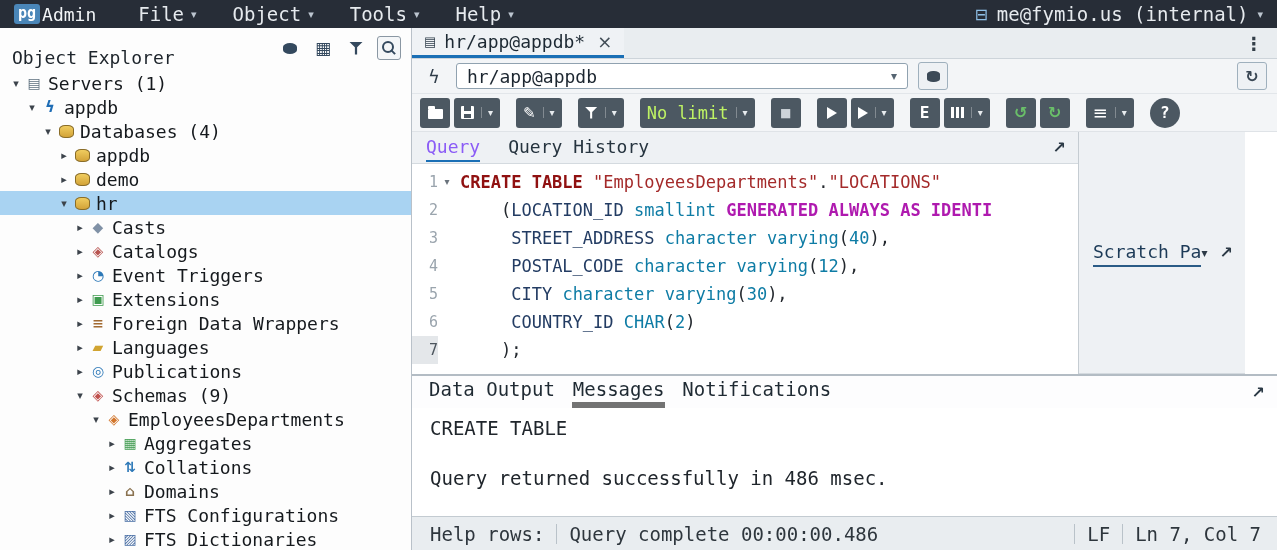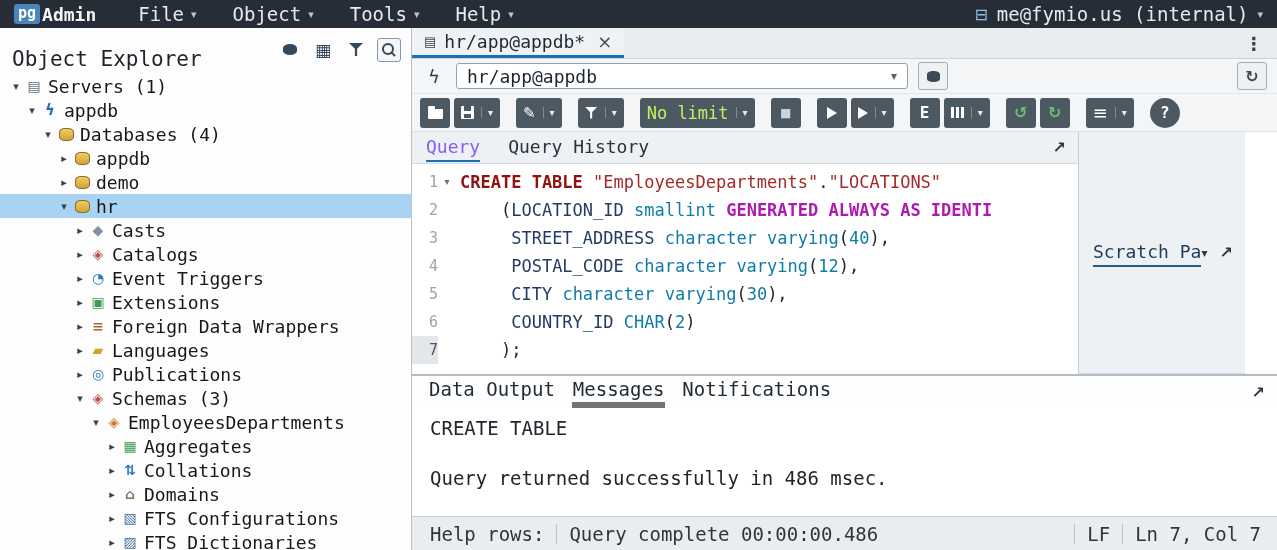--- a/index.html
+++ b/index.html
@@ -4,34 +4,34 @@
 <style>
   * { box-sizing: border-box; margin: 0; padding: 0; }
   html,body { width:1277px; height:550px; overflow:hidden; }
   body { font-family:"DejaVu Sans Mono", monospace; background:#fff; }
   .app { width:1277px; height:550px; display:flex; flex-direction:column; }
 
   
   .menubar { flex:0 0 28px; background:#272d37; display:flex; align-items:center; padding:0 14px; }
   .logo { display:flex; align-items:center; gap:2px; margin-right:42px; }
   .logo-badge { background:#4a86b8; color:#fff; font-weight:bold; font-size:15px; padding:1px 4px; border-radius:3px; line-height:1.15; }
-  .logo-text { font-weight:bold; font-size:18px; color:#f2f5f7; }
+  .logo-text { font-weight:normal; font-size:18px; color:#f2f5f7; }
   .menus { display:flex; align-items:center; }
   .menu-item { display:flex; align-items:center; gap:7px; margin-right:36px; font-size:19px; color:#e6eaee; cursor:default; }
   .mcaret, .caret { font-size:11px; color:#bcc5cf; font-family:"DejaVu Sans",sans-serif; }
   .account { margin-left:auto; display:flex; align-items:center; gap:9px; font-size:19px; color:#e6eaee; }
   .host-icon { color:#8fc0e8; font-size:16px; font-family:"DejaVu Sans",sans-serif; }
 
   
   .bodyrow { flex:1; display:flex; min-height:0; }
 
   
   .sidebar { width:412px; flex:0 0 412px; border-right:1px solid #b9c1c9; background:#fdfdfd; display:flex; flex-direction:column; }
   .sb-header { flex:0 0 34px; display:flex; align-items:center; padding:0 10px 0 12px; }
-  .sb-title { font-size:21px; color:#1d242b; flex:1;margin-top:19px; }
+  .sb-title { font-size:18px; color:#1d242b; flex:1;margin-top:19px; }
   .sb-icons { display:flex; gap:9px; align-items:center; }
   .sb-btn { width:24px; height:24px; display:inline-flex; align-items:center; justify-content:center; cursor:pointer; font-family:"DejaVu Sans",sans-serif; }
   .db-stack-icon::before { content:""; width:14px; height:11px; background:#34495e; border-radius:7px/4px; }
   .table-grid-icon::before { content:"▦"; font-size:17px; color:#34495e; }
   .filter-icon::before { content:""; width:14px; height:13px; background:#34495e;
     clip-path:polygon(0 0,100% 0,58% 45%,58% 100%,42% 100%,42% 45%); }
   .search-icon { border:1px solid #8a97a3; border-radius:3px; background:#f4f6f8; position:relative; }
   .search-icon::before { content:""; width:8px; height:8px; border:2px solid #34495e; border-radius:50%; position:absolute; top:4px; left:4px; }
   .search-icon::after { content:""; width:2px; height:6px; background:#34495e; position:absolute; top:12px; left:14px; transform:rotate(-45deg); }
 
@@ -246,21 +246,21 @@
             <span class="tlabel">Languages</span>
           </div>
           <div class="trow" style="padding-left: 72px;">
             <span class="chev">▸</span>
             <span class="ticon publications-icon"></span>
             <span class="tlabel">Publications</span>
           </div>
           <div class="trow" style="padding-left: 72px;">
             <span class="chev">▾</span>
             <span class="ticon schemas-icon"></span>
-            <span class="tlabel">Schemas (3)</span>
+            <span class="tlabel">Schemas (9)</span>
           </div>
           <div class="trow" style="padding-left: 88px;">
             <span class="chev">▾</span>
             <span class="ticon schema-icon"></span>
             <span class="tlabel">EmployeesDepartments</span>
           </div>
           <div class="trow" style="padding-left: 104px;">
             <span class="chev">▸</span>
             <span class="ticon aggregates-icon"></span>
             <span class="tlabel">Aggregates</span>

